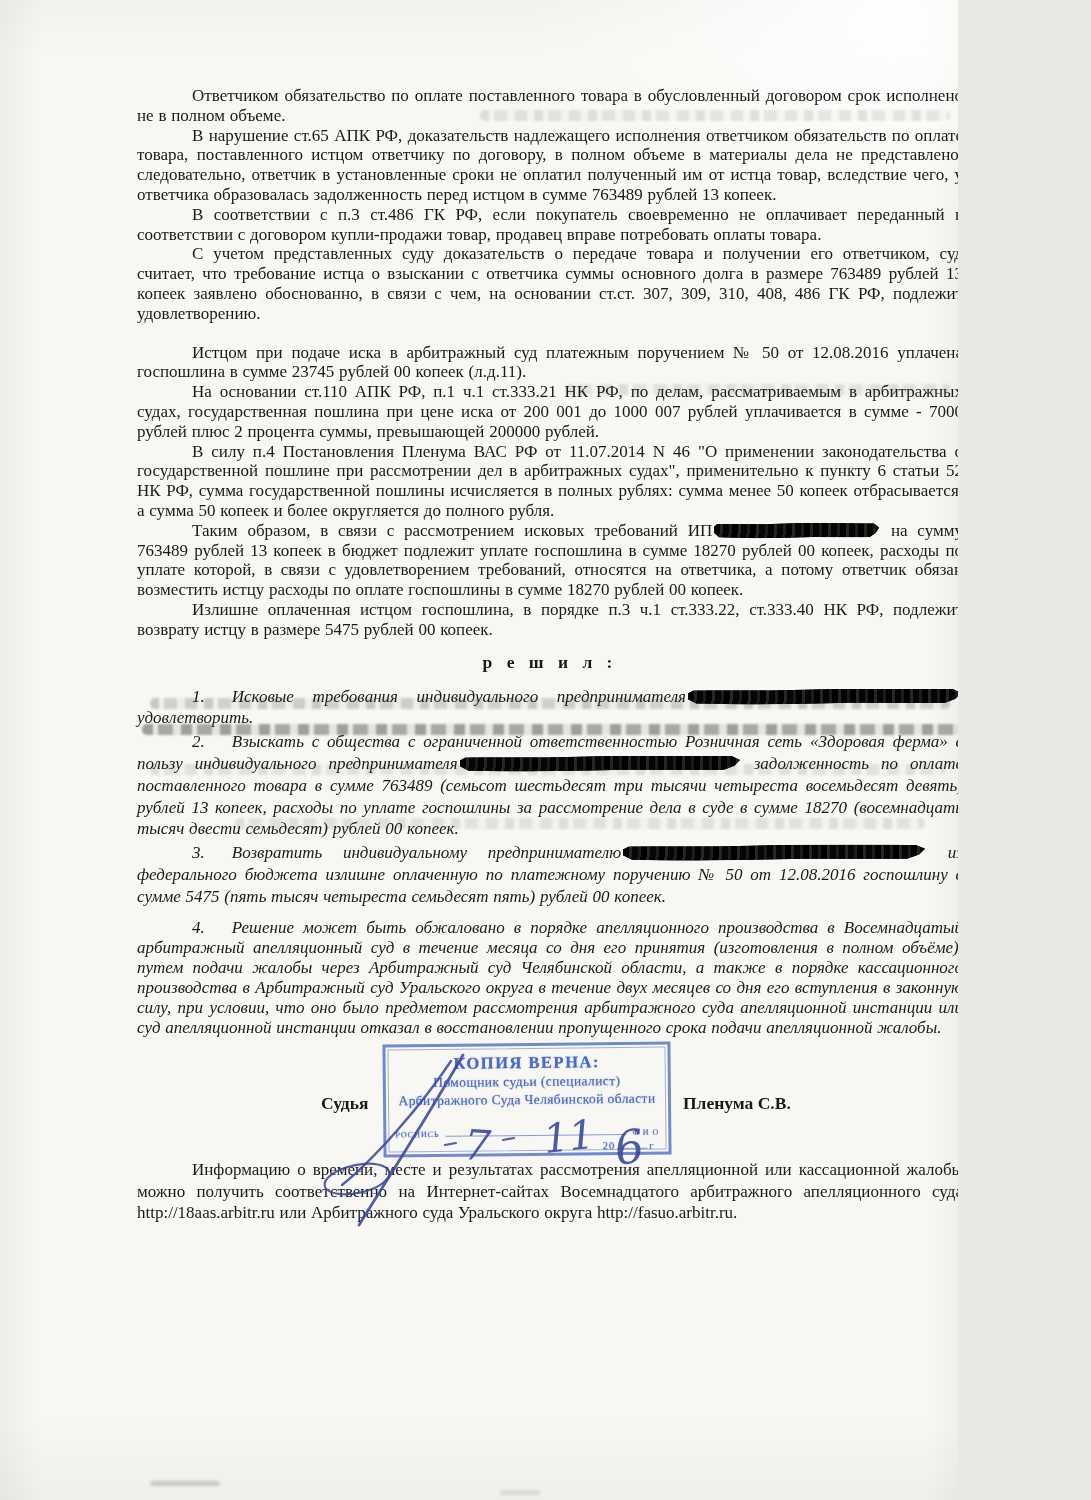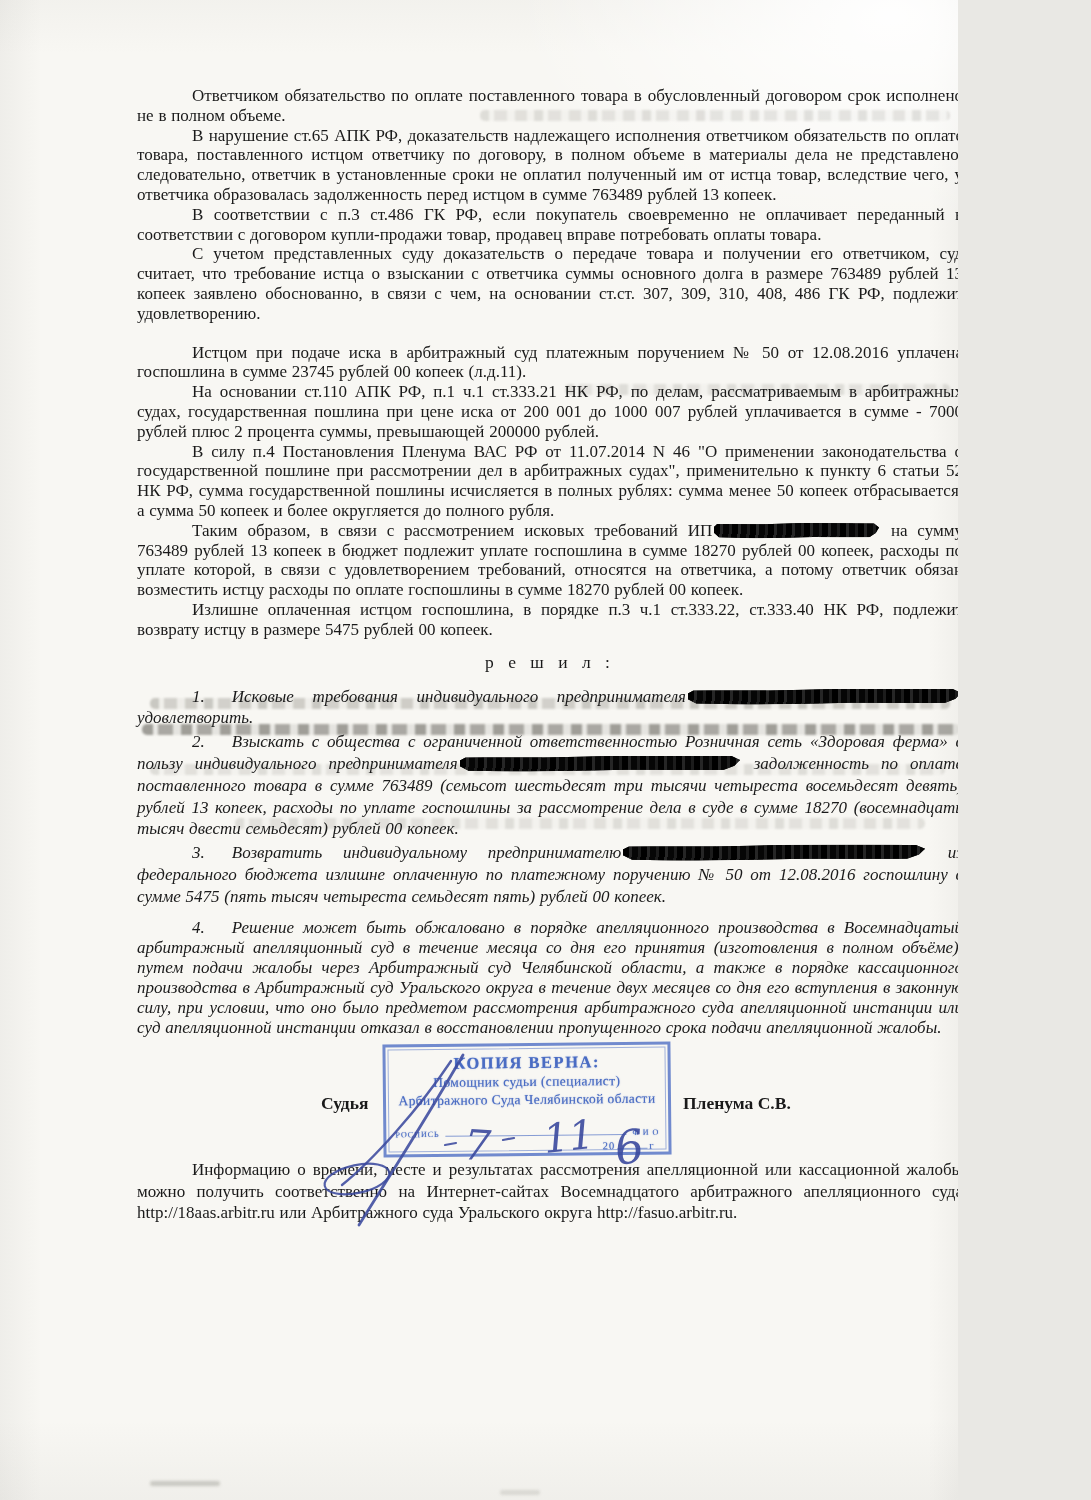--- a/index.html
+++ b/index.html
@@ -12,21 +12,21 @@
       linear-gradient(270deg, rgba(60,60,55,.04), rgba(60,60,55,0) 30px),
       linear-gradient(0deg, rgba(90,88,80,.05), rgba(90,88,80,0) 80px),
       linear-gradient(180deg, rgba(90,88,80,.035), rgba(90,88,80,0) 55px);
     font-family:"Liberation Serif","DejaVu Serif",serif;
     color:#1a1a1a;
   }
   .doc{position:absolute;left:137px;top:86px;width:826px;font-size:17px;}
   .para{margin:0;text-align:justify;text-indent:55px;line-height:19.8px;
     -webkit-hyphens:none;hyphens:none;word-spacing:.5px;}
   .spacer{height:19px;}
-  .heading{text-align:center;font-weight:normal;font-size:17.5px;letter-spacing:5px;
+  .heading{text-align:center;font-weight:bold;font-size:17.5px;letter-spacing:5px;
     margin:12px 0 14px;line-height:20px;}
   .item{line-height:21.8px;margin:1px 0 2px;font-style:italic;}
   .item .num{padding-right:27px;}
   .item4{line-height:20px;margin-top:11px;}
   .redact{
     display:inline-block;height:15px;vertical-align:-2px;margin:0 2px;
     background-color:#0b0b0b;
     background-image:repeating-linear-gradient(93deg,#000 0 6px,#262626 6px 9px,#060606 9px 15px,#1c1c1c 15px 18px);
     transform:rotate(-.5deg);
     clip-path:polygon(0% 22%,2% 2%,30% 6%,55% 0%,97% 8%,100% 34%,98% 72%,94% 100%,60% 94%,25% 100%,3% 90%,0% 60%);

